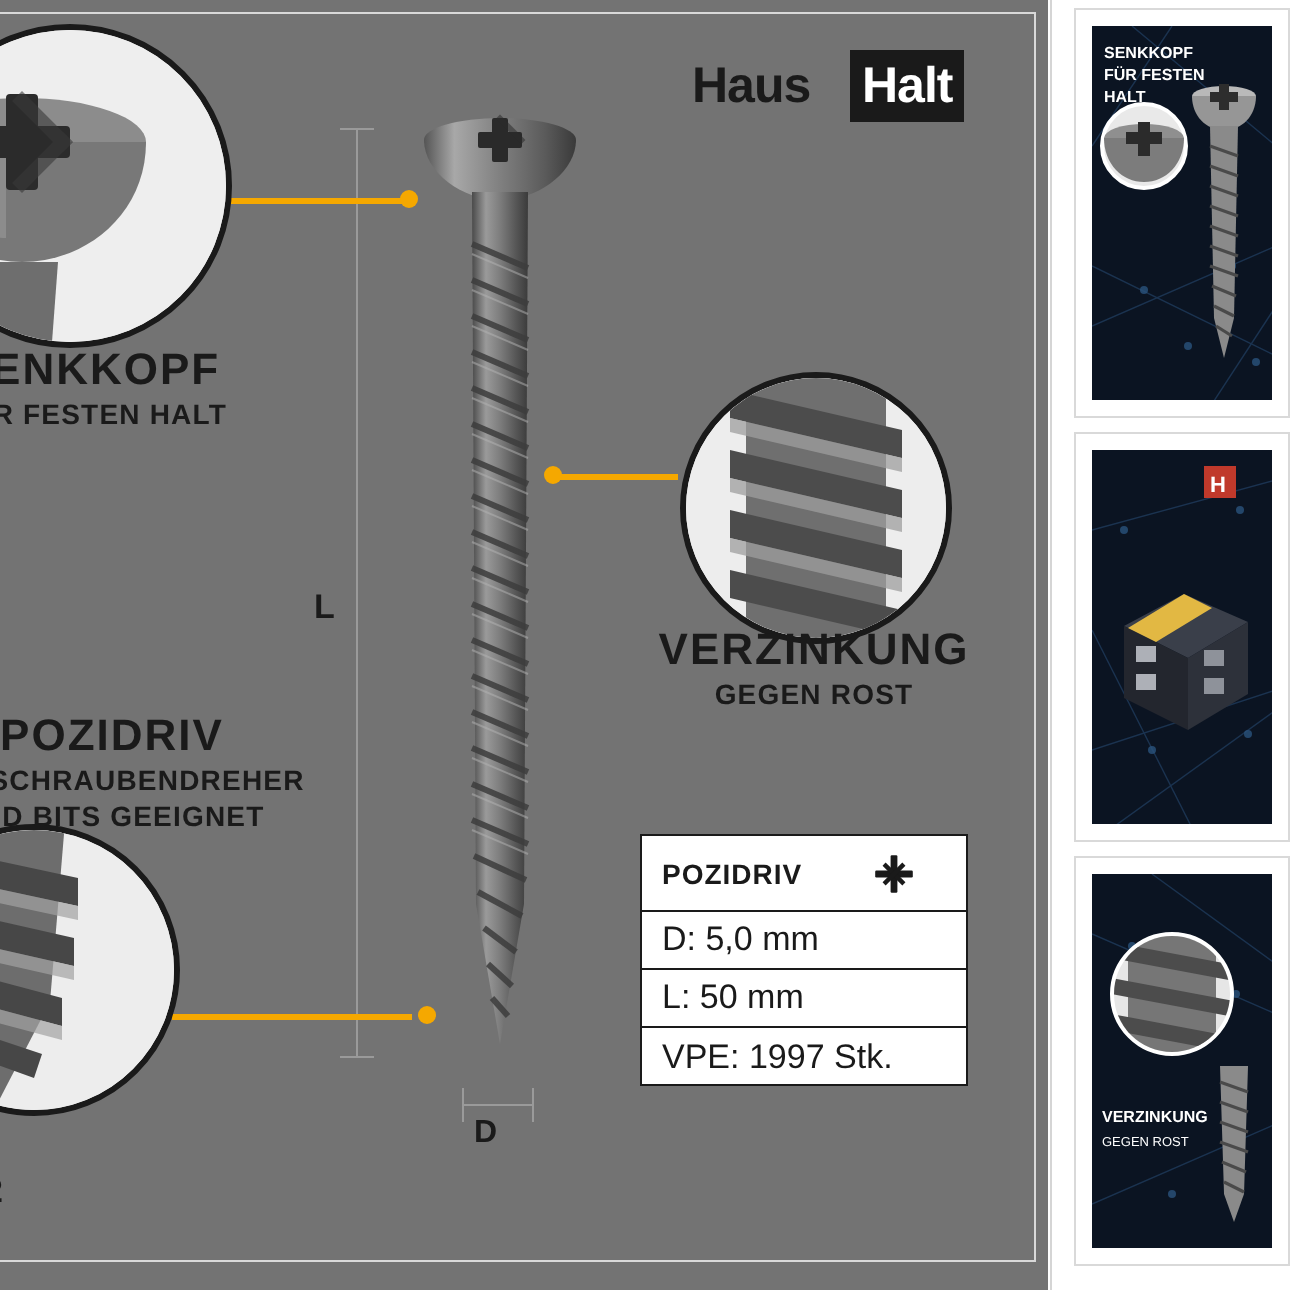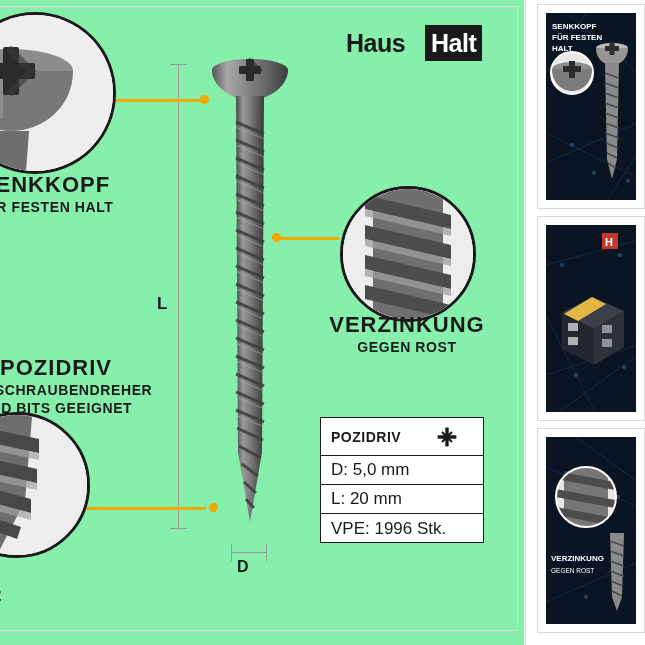--- a/index.html
+++ b/index.html
@@ -6,21 +6,21 @@
   body{
     width:645px;height:645px;
     background:#ffffff;
     font-family:"Liberation Sans", sans-serif;
     overflow:hidden;
     position:relative;
   }
   .page{position:absolute;left:0;top:0;width:645px;height:645px;background:#fff;}
 
   
-  .main{position:absolute;left:0;top:0;width:524px;height:645px;background:#86efac;overflow:hidden;}
+  .main{position:absolute;left:0;top:0;width:524px;height:645px;background:#737373;overflow:hidden;}
   .main-border{position:absolute;left:-200px;top:6px;width:718px;height:625px;border:1px solid #d9d9d9;box-sizing:border-box;}
 
   
   .divider{position:absolute;left:525px;top:0;width:1px;height:645px;background:#d5d5d5;}
 
   
   .logo{position:absolute;left:346px;top:25px;width:146px;height:36px;}
   .logo .word{
     position:absolute;top:0;left:0;height:36px;
     font-weight:bold;font-size:25px;letter-spacing:-0.5px;
@@ -283,22 +283,22 @@
             <g fill="#1a1a1a">
               <rect x="8.3" y="0.6" width="3.4" height="18.8" rx="0.6"></rect>
               <rect x="0.6" y="8.3" width="18.8" height="3.4" rx="0.6"></rect>
               <rect x="3" y="8.9" width="14" height="2.2" transform="rotate(45 10 10)"></rect>
               <rect x="3" y="8.9" width="14" height="2.2" transform="rotate(-45 10 10)"></rect>
             </g>
           </svg>
         </span>
       </div>
       <div class="spec-row">D: 5,0 mm</div>
-      <div class="spec-row">L: 20 mm</div>
-      <div class="spec-row">VPE: 1996 Stk.</div>
+      <div class="spec-row">L: 50 mm</div>
+      <div class="spec-row">VPE: 1997 Stk.</div>
     </div>
 
     <div class="corner-code">2</div>
   </div>
 
   <div class="divider"></div>
 
   <div class="thumbs">
 
     <div class="thumb t1">

